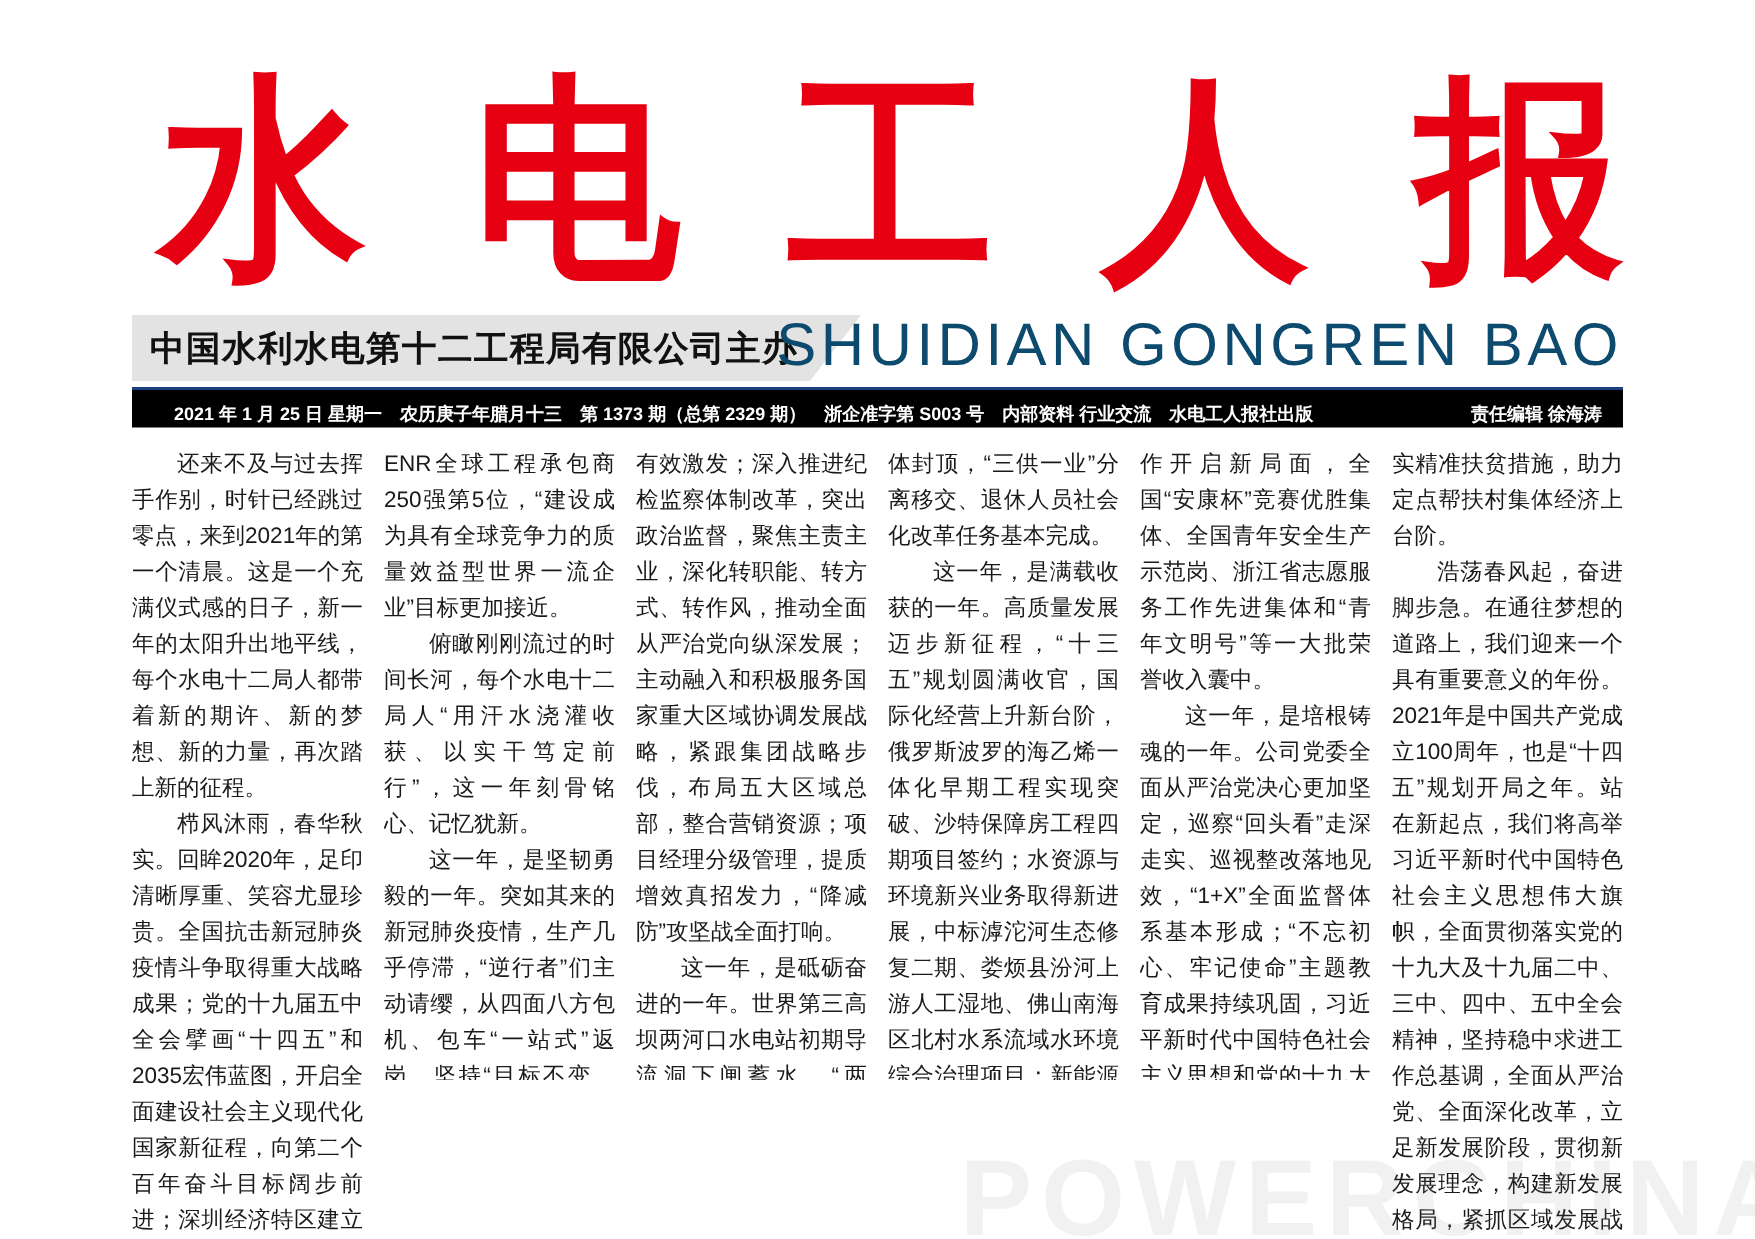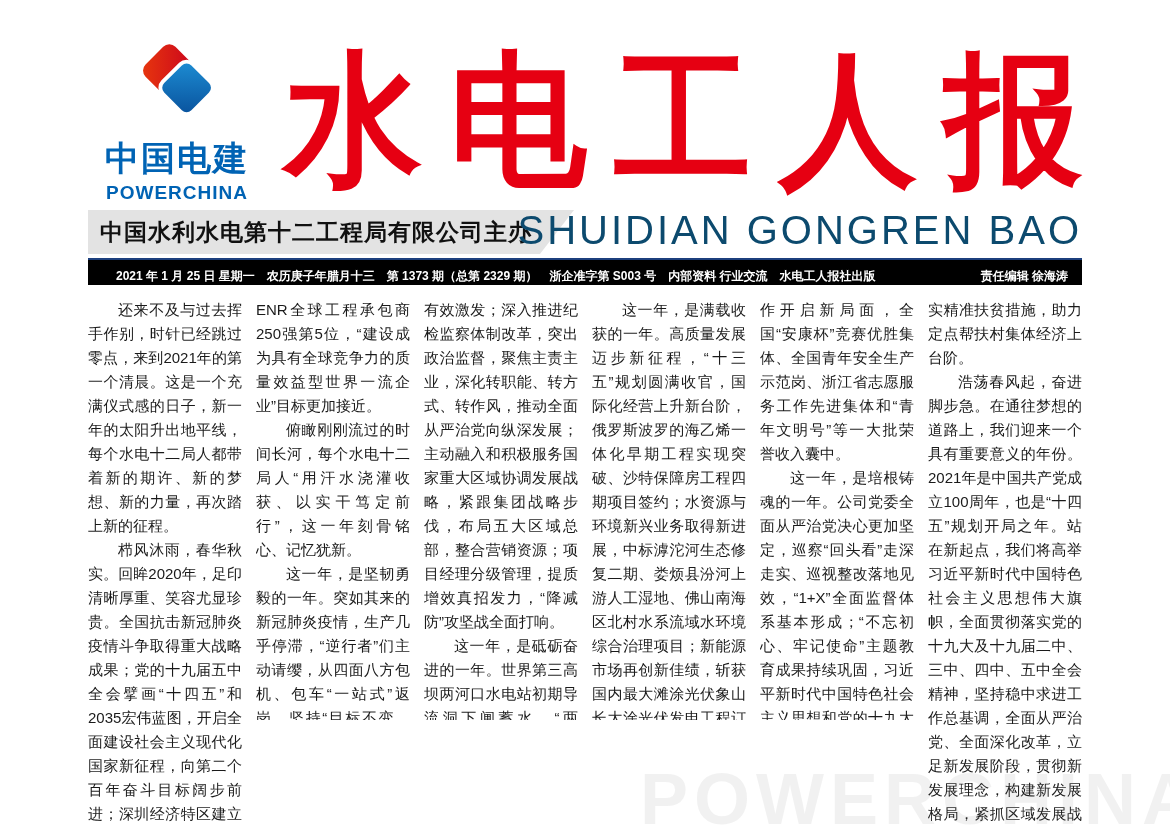--- a/index.html
+++ b/index.html
@@ -58,39 +58,20 @@
   .watermark { position:absolute; right:-30px; bottom:-14px; font-size:72px;
                font-weight:bold; color:rgba(120,120,120,0.10); letter-spacing:6px;
                pointer-events:none; }
 </style>
 </head>
 <body>
 
 <div class="page">
 
   <div class="masthead">
-    <div class="logo-block">
-      <svg class="logo-mark" viewBox="0 0 100 100">
-        <defs>
-          <linearGradient id="gRed" x1="0" y1="1" x2="1" y2="0">
-            <stop offset="0" stop-color="#e8380d"></stop>
-              <stop offset="1" stop-color="#c8001e"></stop>
-          </linearGradient>
-          <linearGradient id="gBlue" x1="0" y1="0" x2="1" y2="1">
-            <stop offset="0" stop-color="#1e90d6"></stop>
-              <stop offset="1" stop-color="#084f9a"></stop>
-          </linearGradient>
-        </defs>
-        <rect x="20" y="14" width="44" height="44" rx="9" transform="rotate(45 42 36)" fill="url(#gRed)"></rect>
-        <rect x="38" y="32" width="44" height="44" rx="9" transform="rotate(45 60 54)" fill="url(#gBlue)" stroke="#fff" stroke-width="4"></rect>
-        <rect x="30" y="26" width="22" height="22" rx="5" transform="rotate(45 41 37)" fill="#fff" opacity="0.0"></rect>
-      </svg>
-      <div class="logo-cn">中国电建</div>
-      <div class="logo-en">POWERCHINA</div>
-    </div>
     <div class="paper-title">
       <span>水</span>
       <span>电</span>
       <span>工</span>
       <span>人</span>
       <span>报</span>
     </div>
   </div>
 
   <div class="org-row">
@@ -119,20 +100,21 @@
           <p class="cont">ENR全球工程承包商250强第5位，“建设成为具有全球竞争力的质量效益型世界一流企业”目标更加接近。</p>
           <p>俯瞰刚刚流过的时间长河，每个水电十二局人“用汗水浇灌收获、以实干笃定前行”，这一年刻骨铭心、记忆犹新。</p>
           <p>这一年，是坚韧勇毅的一年。突如其来的新冠肺炎疫情，生产几乎停滞，“逆行者”们主动请缨，从四面八方包机、包车“一站式”返岗，坚持“目标不变、标准不降、任务不减”、争分夺秒复工复产；来势汹汹的超标洪水，勇士们义无反顾、冲锋在前、向险而行，“我是党员，我先上”，奋战抗洪一线，构筑起守护生命的铜墙铁壁。</p>
 
         </div>
         <div class="col">
           <p class="cont">有效激发；深入推进纪检监察体制改革，突出政治监督，聚焦主责主业，深化转职能、转方式、转作风，推动全面从严治党向纵深发展；主动融入和积极服务国家重大区域协调发展战略，紧跟集团战略步伐，布局五大区域总部，整合营销资源；项目经理分级管理，提质增效真招发力，“降减防”攻坚战全面打响。</p>
           <p>这一年，是砥砺奋进的一年。世界第三高坝两河口水电站初期导流洞下闸蓄水，“两山”理念发源地安吉长龙山抽水蓄能电站上水库主副坝面板混凝土浇筑完成，引汉济渭“龙头”黄金峡水利枢纽如期截流，贵州省水利建设“一号工程”夹岩水利枢纽二期面板浇筑完成，安徽省基础设施“一号工程”引江济淮项目履约稳步推进，土耳其阿翻阿载施供水项目</p>
         </div>
         <div class="col">
+          <p class="cont">体封顶，“三供一业”分离移交、退休人员社会化改革任务基本完成。</p>
           <p>这一年，是满载收获的一年。高质量发展迈步新征程，“十三五”规划圆满收官，国际化经营上升新台阶，俄罗斯波罗的海乙烯一体化早期工程实现突破、沙特保障房工程四期项目签约；水资源与环境新兴业务取得新进展，中标滹沱河生态修复二期、娄烦县汾河上游人工湿地、佛山南海区北村水系流域水环境综合治理项目；新能源市场再创新佳绩，斩获国内最大滩涂光伏象山长大涂光伏发电工程订单。科技创新驱动势头更强劲，江苏溧阳抽水蓄能电站获国家优质工程金奖、中国电力优质工程奖，《300米级高心墙堆石坝智能填筑关键技术及工程应用》课题获</p>
         </div>
         <div class="col">
           <p class="cont">作开启新局面，全国“安康杯”竞赛优胜集体、全国青年安全生产示范岗、浙江省志愿服务工作先进集体和“青年文明号”等一大批荣誉收入囊中。</p>
           <p>这一年，是培根铸魂的一年。公司党委全面从严治党决心更加坚定，巡察“回头看”走深走实、巡视整改落地见效，“1+X”全面监督体系基本形成；“不忘初心、牢记使命”主题教育成果持续巩固，习近平新时代中国特色社会主义思想和党的十九大及系列全会精神入脑入心；全面贯彻新时代党的建设总要求和党的组织路线，紧紧围绕高质量党建引领高质量发展总目标，推进党建工作与生产经营深度融合，有效提升公司治理效能和党建工作质量，“三基”建设不断夯实；党建管理系统上线运行</p>
         </div>
       </div>
     </div>
 
     <div class="col">

